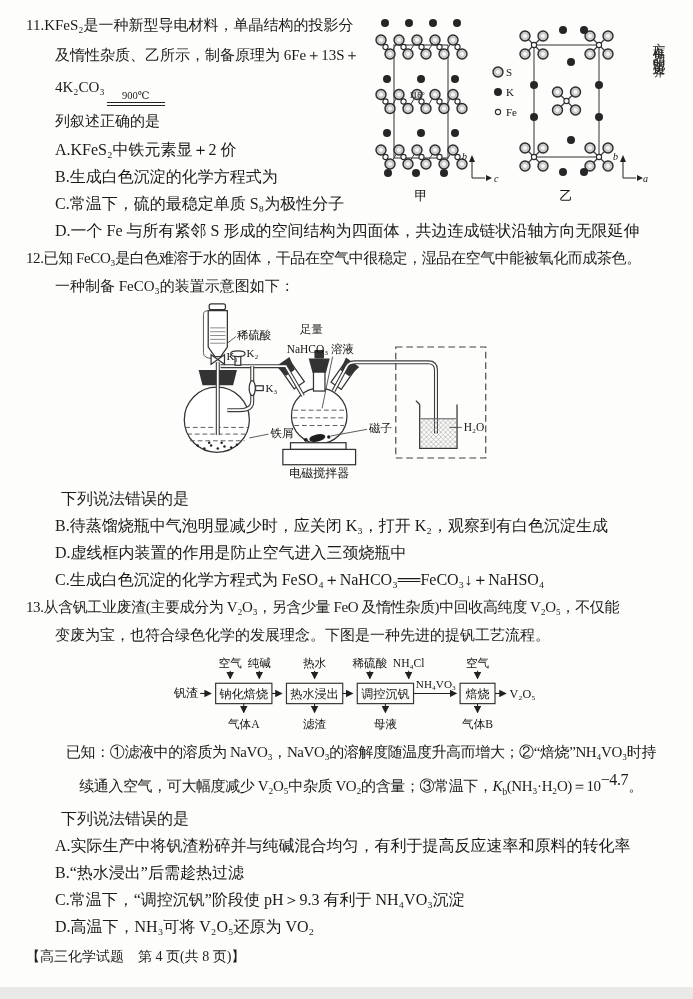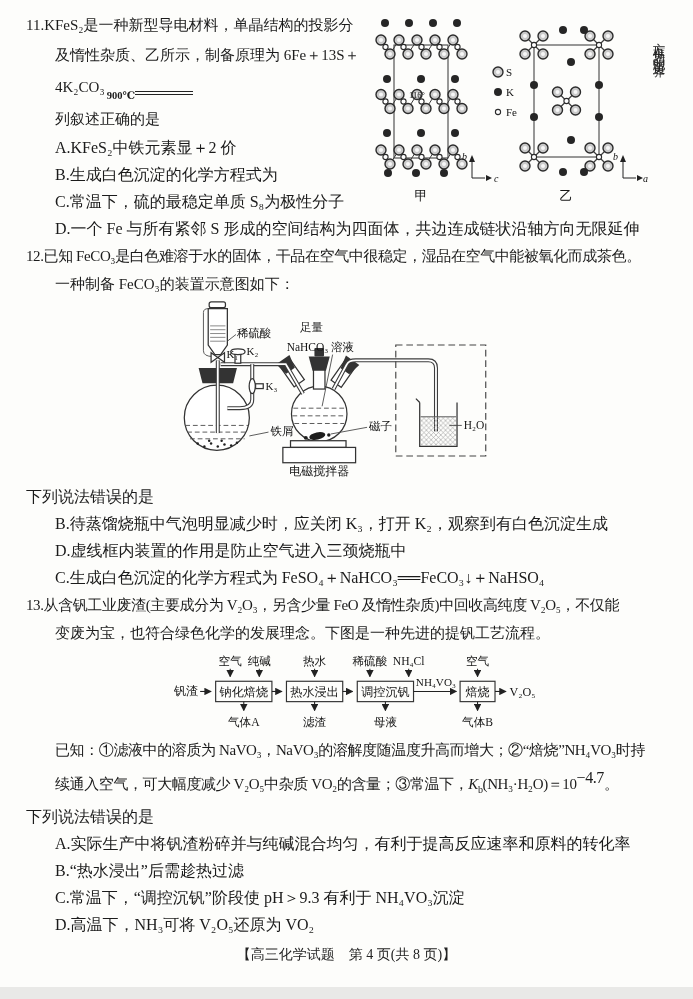--- a/index.html
+++ b/index.html
@@ -4,32 +4,32 @@
 <style>
   html,body{margin:0;padding:0;}
   body{width:693px;height:999px;background:#fdfdfb;font-family:"Liberation Serif","DejaVu Serif",serif;color:#1b1b1b;position:relative;overflow:hidden;}
   .page{box-sizing:border-box;width:693px;height:999px;padding:10px 26px 0 26px;position:relative;}
   .ln{font-size:15px;line-height:28px;white-space:nowrap;}
   .q11s{line-height:30px;}
   .lnf{line-height:34px;}
   .opt{font-size:16px;line-height:27px;white-space:nowrap;}
   .hang{padding-left:29px;}
   .tight{letter-spacing:-0.4px;}
-  .known{line-height:27px;}
-  .qline{line-height:27px;}
+  .known{line-height:27px;text-align:center;}
+  .qline{line-height:27px;margin-left:35px;}
   sub{font-size:10px;}
   sup{font-size:16px;}
-  .rxn{display:inline-flex;flex-direction:row;align-items:flex-start;vertical-align:-7px;margin:0 2px;font-weight:bold;}
+  .rxn{display:inline-flex;flex-direction:column;align-items:center;vertical-align:-7px;margin:0 2px;}
   .rxn .cond{font-size:10.5px;line-height:11px;letter-spacing:0;}
   .rxn .dline{width:58px;height:3.5px;border-top:1.4px solid #222;border-bottom:1.4px solid #222;box-sizing:border-box;margin-top:1px;}
   .fig-crystal{float:right;width:296px;height:198px;position:relative;margin:0 0 4px 6px;}
   .fig-cap{position:absolute;top:22px;right:0;writing-mode:vertical-rl;font-size:12.5px;letter-spacing:4px;color:#222;}
   .fig-apparatus{margin:3px 0 0 70px;}
   .fig-flow{margin:2px 0 2px 146px;}
-  .footer{text-align:center;font-size:14px;margin-top:8px;color:#222;}
+  .footer{text-align:left;font-size:14px;margin-top:8px;color:#222;}
   .edge{position:absolute;left:0;right:0;bottom:0;height:12px;background:#e9e9e7;}
   svg text{font-family:"Liberation Serif","DejaVu Serif",serif;fill:#141414;}
   .to{stroke:#3c3c3c;stroke-width:4.2;fill:none;}
   .ti{stroke:#ffffff;stroke-width:1.9;fill:none;}
   .glass{fill:#ffffff;stroke:#333;stroke-width:1.3;}
   .dark{fill:#333;stroke:none;}
   .ldr{stroke:#444;stroke-width:0.9;fill:none;}
   .boxr{fill:none;stroke:#333;stroke-width:1.2;}
   .farrow{stroke:#222;stroke-width:1.1;fill:none;}
 </style>

